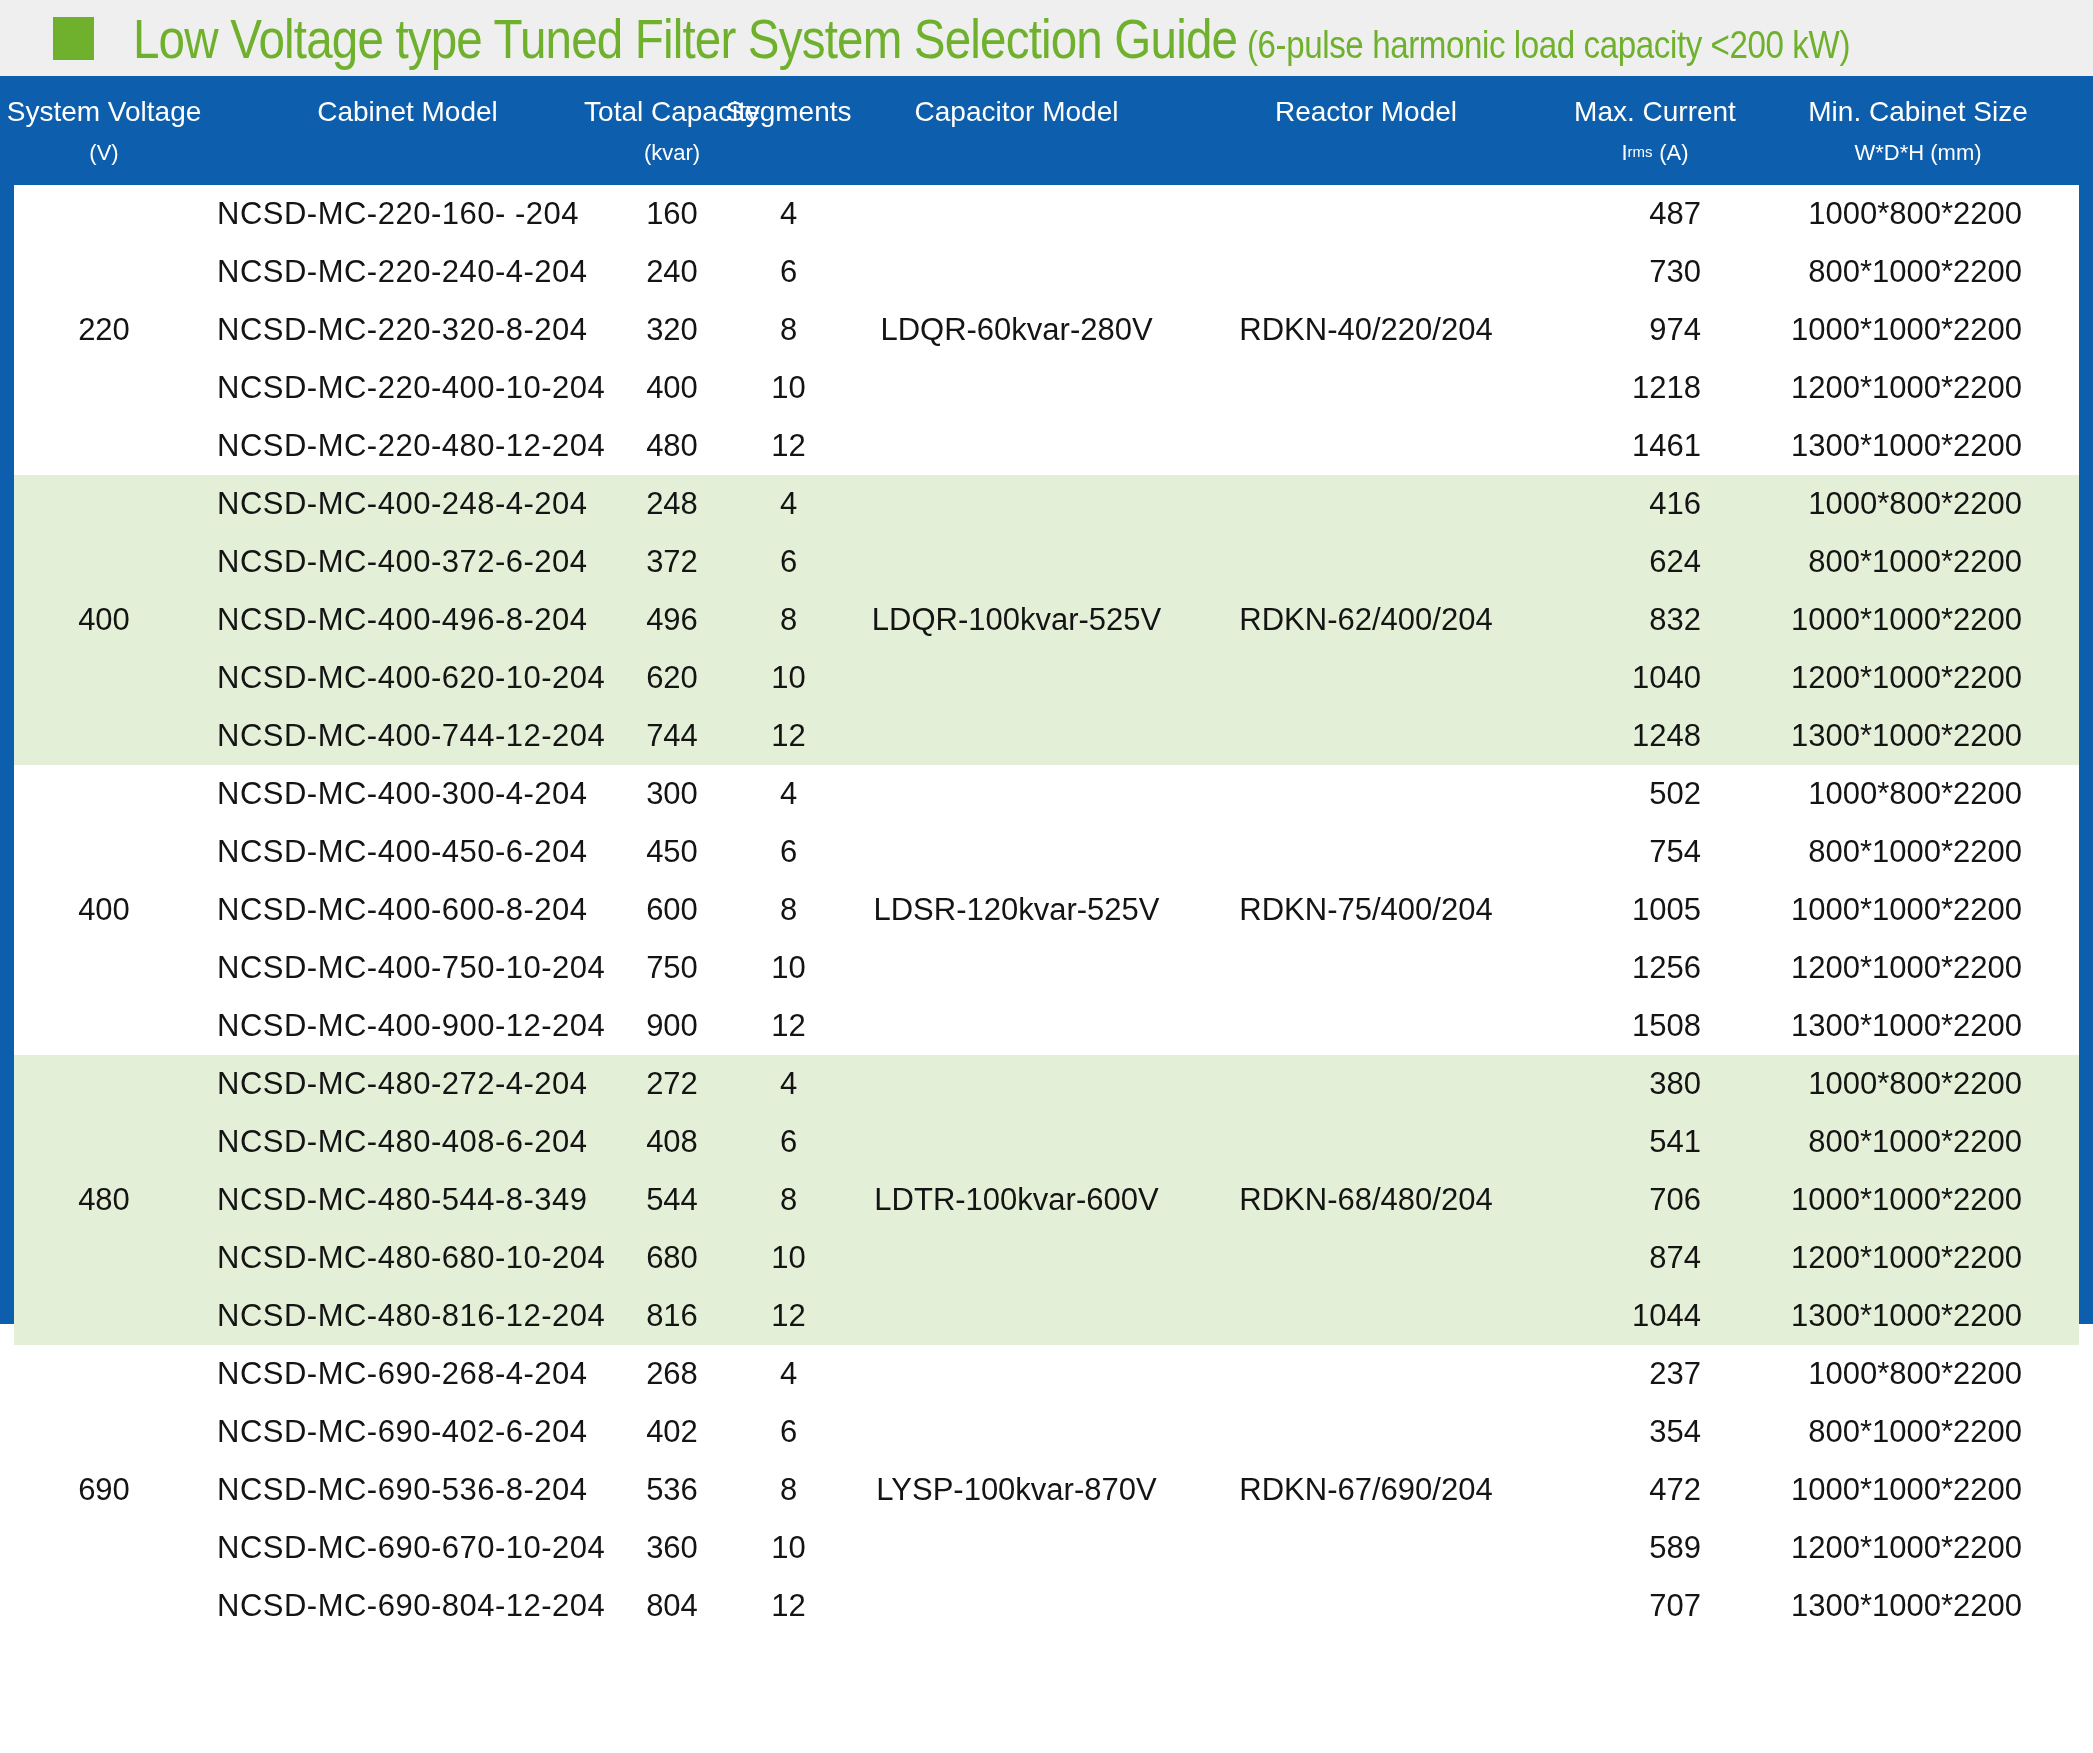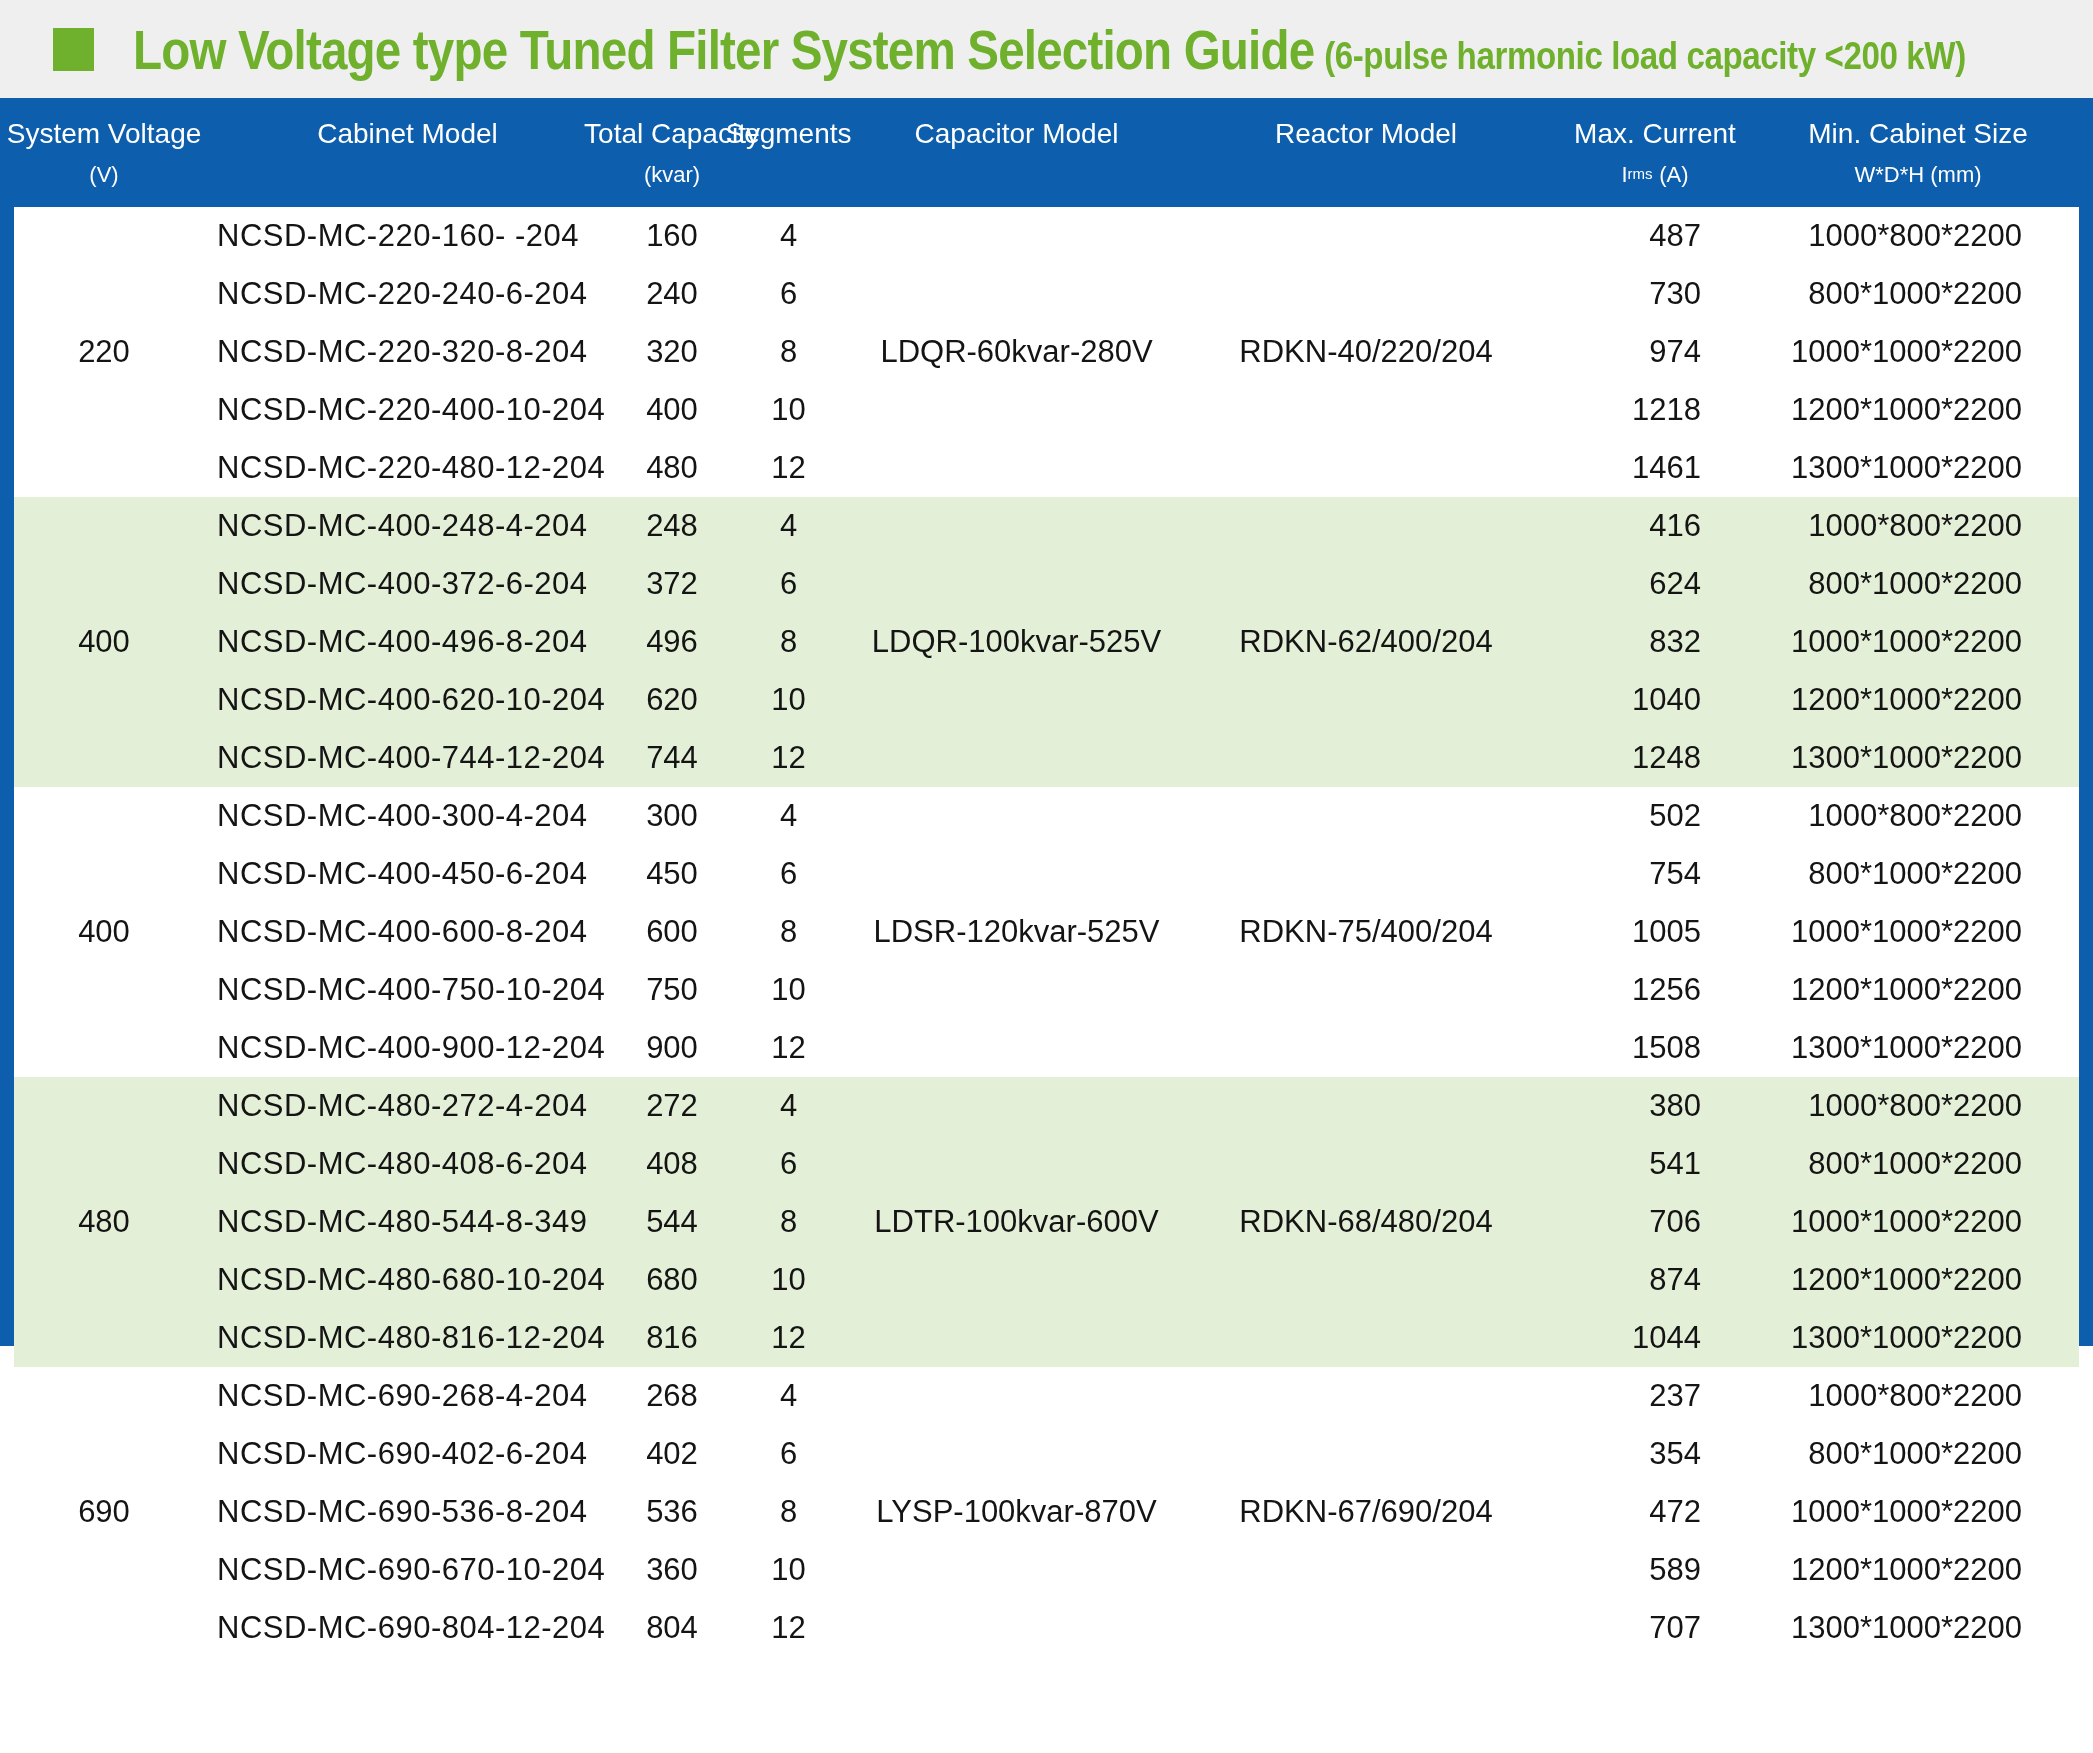--- a/index.html
+++ b/index.html
@@ -3,21 +3,21 @@
 <meta charset="utf-8">
 <style>
   html,body{margin:0;padding:0;}
   body{
     width:2093px;height:1753px;overflow:hidden;background:#ffffff;
     font-family:"Liberation Sans",sans-serif;
     -webkit-font-smoothing:antialiased;
   }
   
   .titlebar{
-    height:98px;background:#efefef;display:flex;align-items:center;font-weight:bold;
+    height:76px;background:#efefef;display:flex;align-items:center;
   }
   .bullet{
     width:41px;height:43px;background:#6fb02d;margin-left:53px;flex:none;
   }
   .title-scale{
     transform:scaleX(.85);transform-origin:0 50%;
     white-space:nowrap;margin-left:39px;color:#6fb02d;
     display:inline-block;
   }
   .title-main{font-size:56px;letter-spacing:-1px;}
@@ -121,21 +121,21 @@
           <td class="c-voltage" rowspan="5">220</td>
           <td class="c-model">NCSD-MC-220-160- -204</td>
           <td class="c-capacity">160</td>
           <td class="c-segments">4</td>
           <td class="c-capacitor" rowspan="5">LDQR-60kvar-280V</td>
           <td class="c-reactor" rowspan="5">RDKN-40/220/204</td>
           <td class="c-current">487</td>
           <td class="c-size">1000*800*2200</td>
         </tr>
         <tr class="plain">
-          <td class="c-model">NCSD-MC-220-240-6-204</td>
+          <td class="c-model">NCSD-MC-220-240-4-204</td>
           <td class="c-capacity">240</td>
           <td class="c-segments">6</td>
           <td class="c-current">730</td>
           <td class="c-size">800*1000*2200</td>
         </tr>
         <tr class="plain">
           <td class="c-model">NCSD-MC-220-320-8-204</td>
           <td class="c-capacity">320</td>
           <td class="c-segments">8</td>
           <td class="c-current">974</td>

